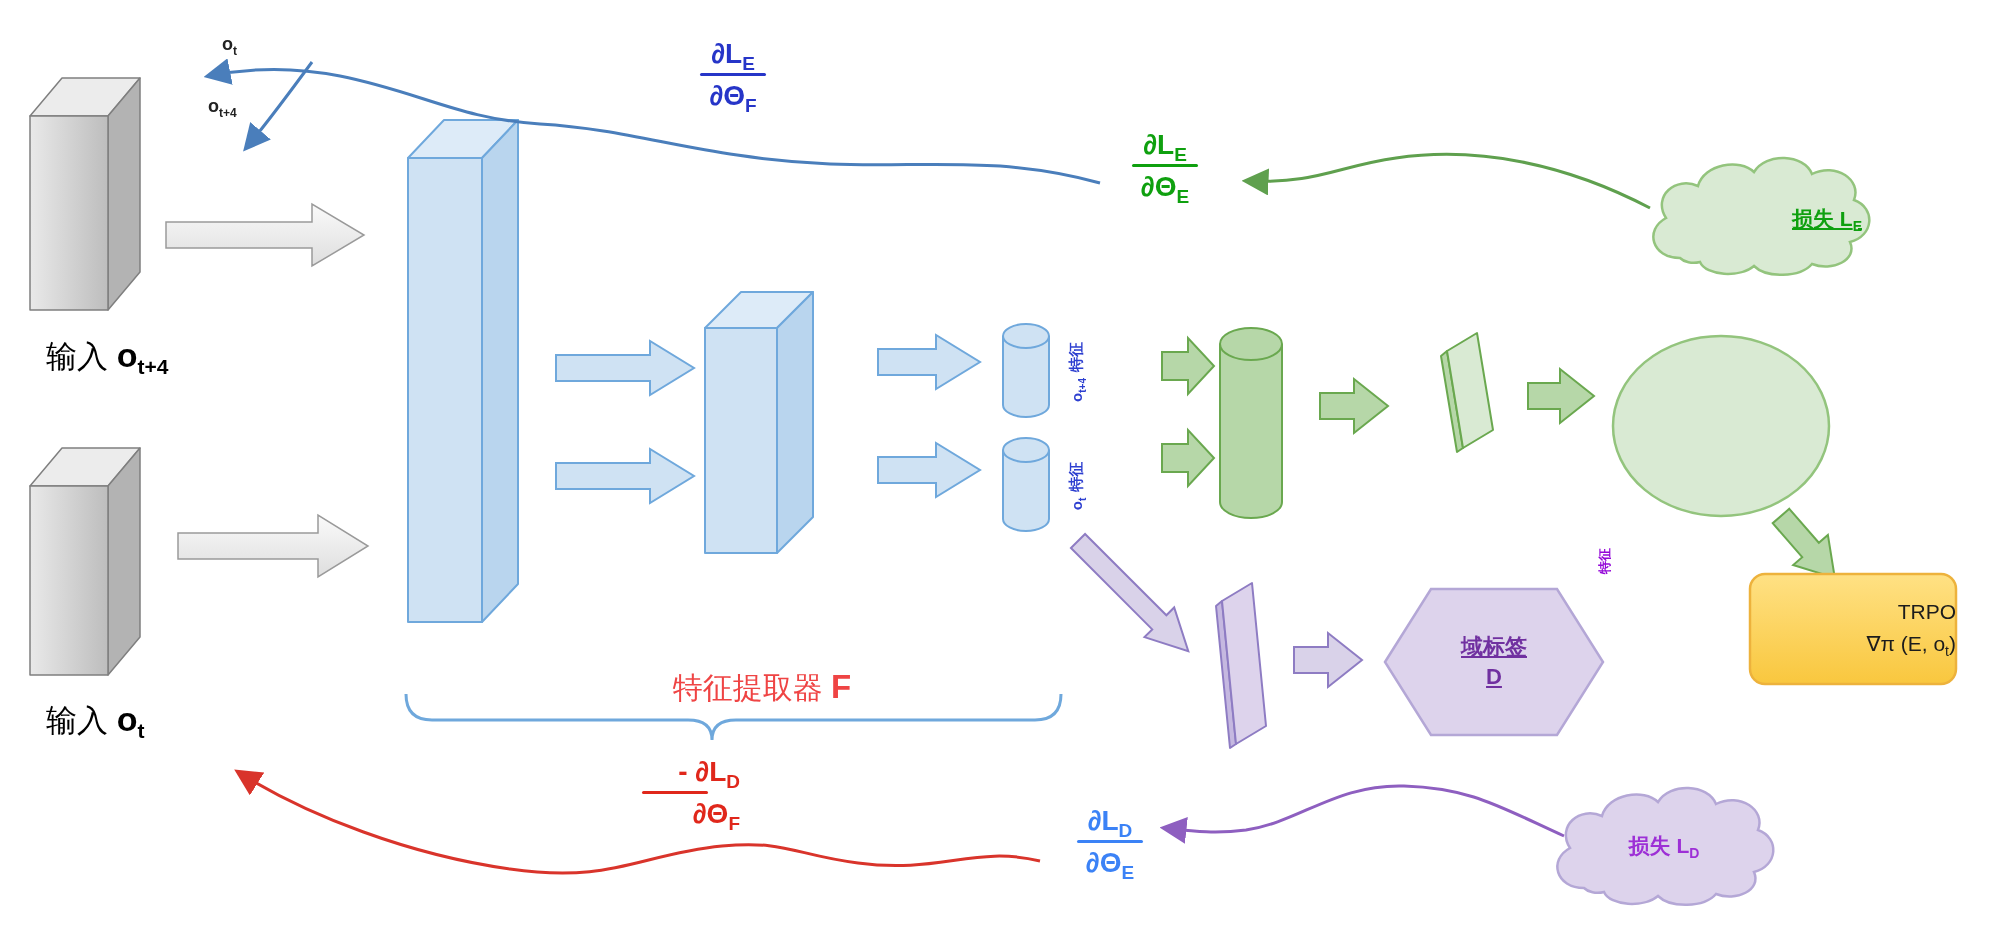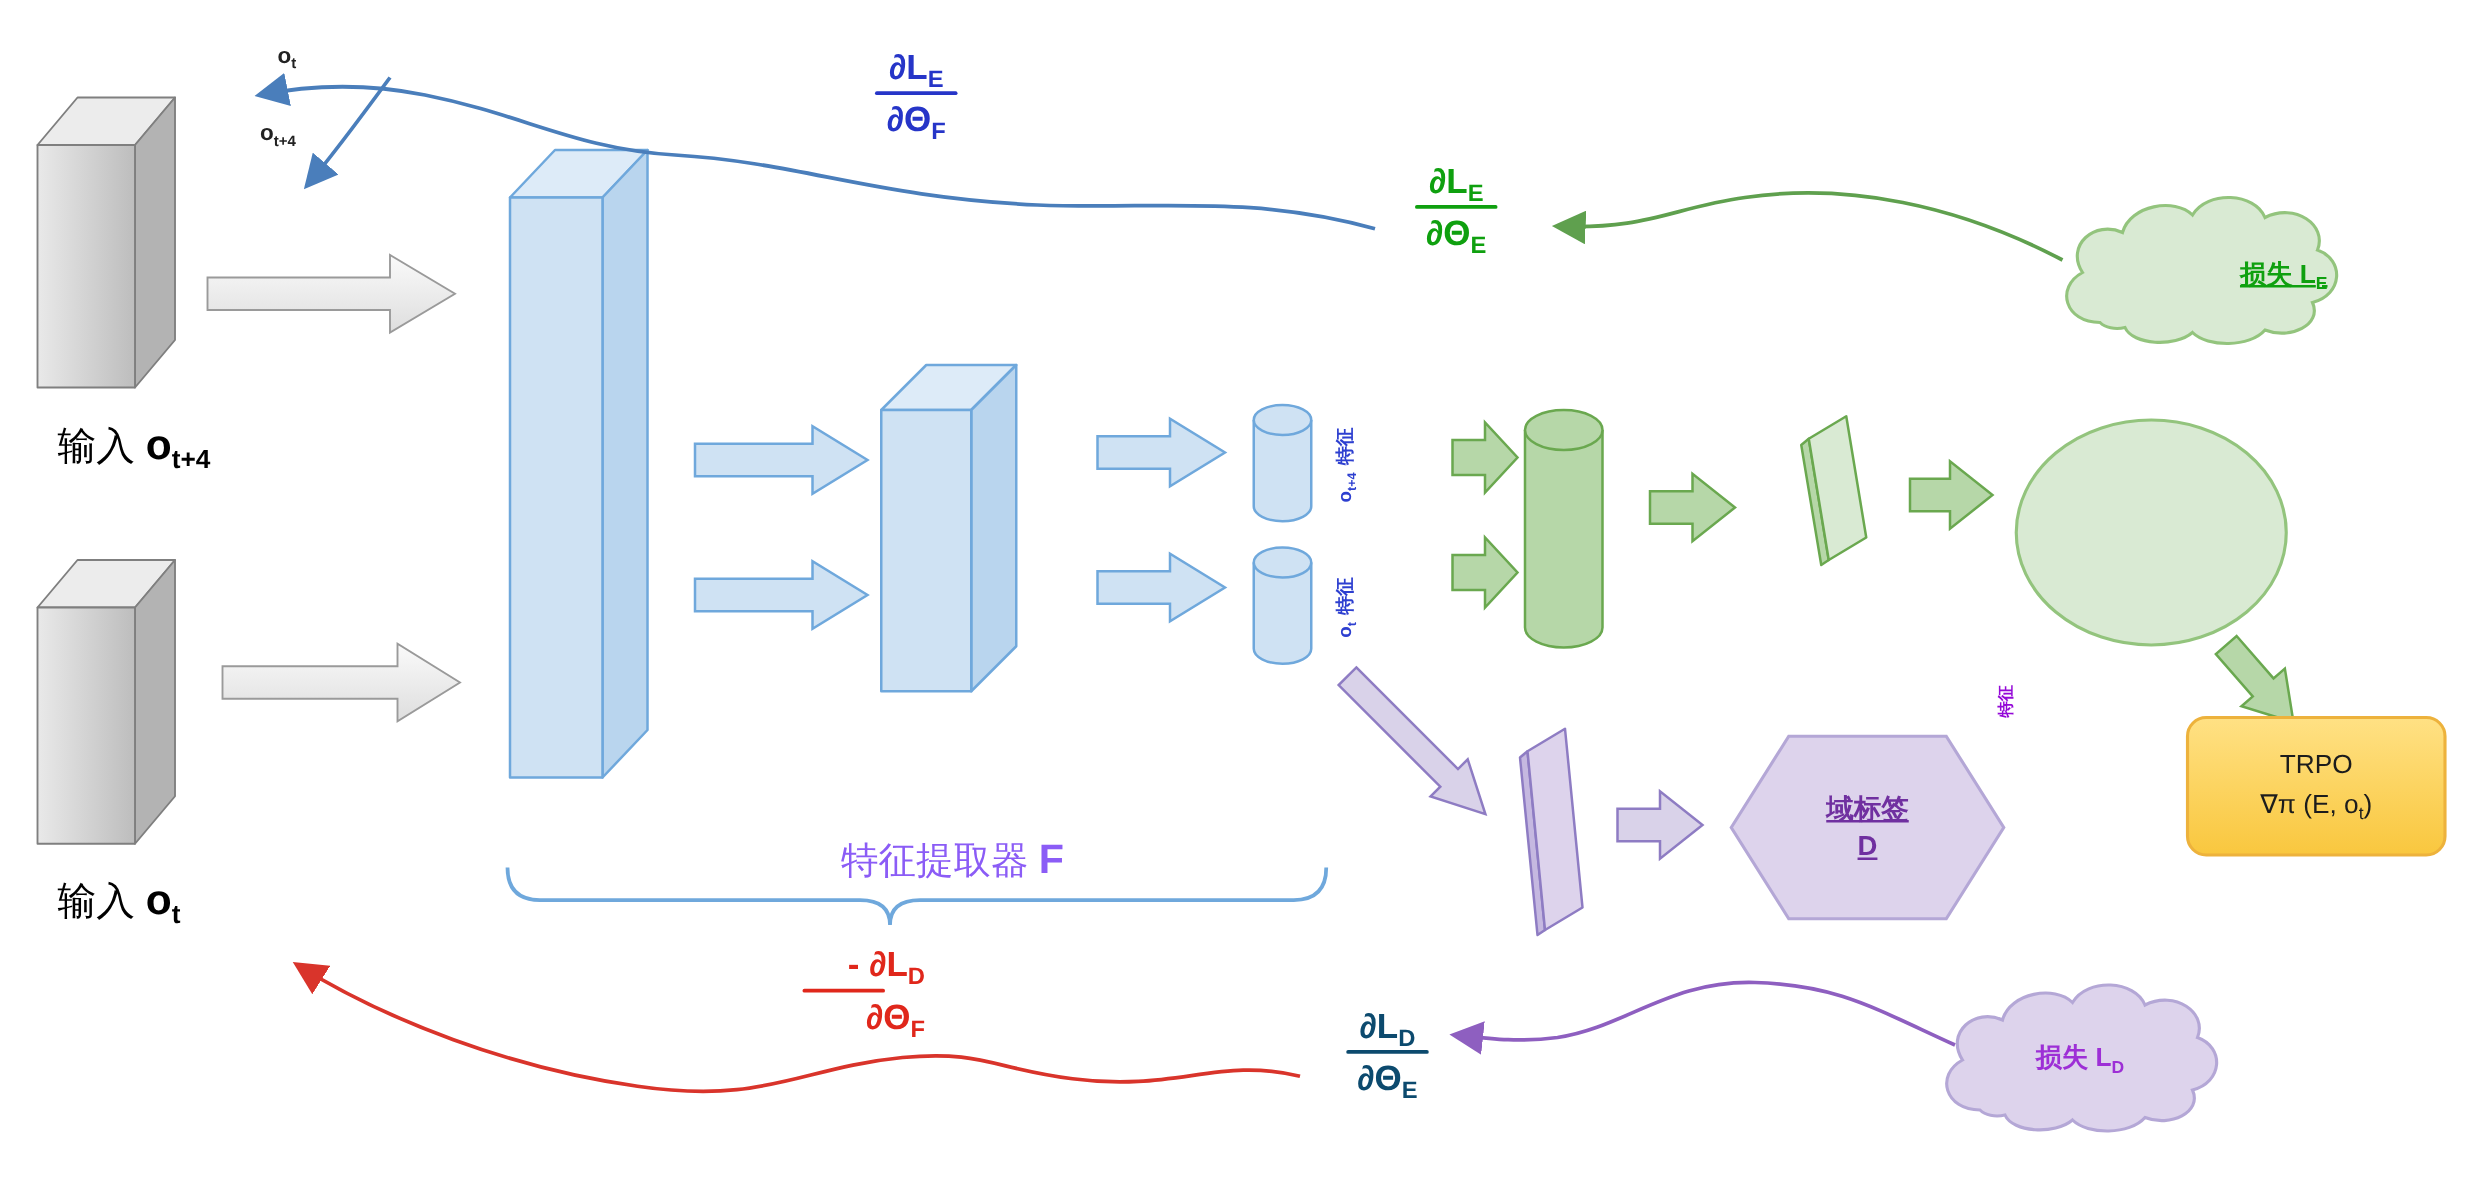--- a/index.html
+++ b/index.html
@@ -11,41 +11,41 @@
   .lbl{position:absolute;}
   sub{line-height:0;}
 
   .small-var{font-size:18px;color:#222;font-weight:600;}
   .small-var sub{font-size:12px;}
 
   .input-label{font-size:31px;color:#000;}
   .input-label .var{font-weight:700;font-size:34px;}
   .input-label sub{font-weight:700;font-size:21px;}
 
-  .fe-label{font-size:30px;color:#8b5cf6;text-align:center;width:260px;}
+  .fe-label{font-size:30px;color:#ef4444;text-align:center;width:260px;}
   .fe-label .var{font-weight:700;font-size:33px;}
 
   .fraction{width:130px;text-align:center;font-weight:700;font-size:28px;line-height:1.12;}
   .fraction sub{font-size:19px;font-weight:700;}
   .fraction .bar{height:3px;width:66px;margin:4px auto;background:currentColor;border-radius:2px;}
 
   .vlabel{
     display:flex;flex-direction:row;gap:6px;align-items:center;justify-content:center;
     transform:rotate(-90deg);font-size:15px;font-weight:600;color:#2d3fd0;
     width:96px;height:40px;
   }
   .vlabel sub{font-size:10px;}
   .vlabel-small{
     transform:rotate(-90deg);font-size:13px;font-weight:600;color:#9408d8;
     width:50px;height:18px;text-align:center;
   }
 
   .ellipse-text{width:216px;text-align:center;color:#2e9e3e;font-weight:700;font-size:22px;line-height:29px;}
   .hex-text{width:218px;text-align:center;color:#7030a0;font-weight:700;font-size:22px;line-height:30px;text-decoration:underline;}
-  .trpo-text{width:206px;text-align:center;color:#1c1c1c;font-weight:400;font-size:21px;line-height:32px;}
+  .trpo-text{width:206px;text-align:right;color:#1c1c1c;font-weight:400;font-size:21px;line-height:32px;}
   .trpo-text sub{font-size:14px;}
   .cloud-text{width:140px;text-align:center;font-size:21px;font-weight:600;}
   .cloud-text sub{font-size:14px;}
   .cloud-green{color:#0fa00f;}
   .cloud-purple{color:#9d2fd6;}
 </style>
 </head>
 <body>
 
 <div class="canvas">
@@ -187,21 +187,21 @@
     <div class="bar"></div>
     <div><span>∂Θ</span><sub>E</sub></div>
   </div>
 
   <div class="lbl fraction" style="left:610px;top:756px;color:#e0271b;text-align:right;">
     <div><span>- ∂L</span><sub>D</sub></div>
     <div class="bar"></div>
     <div><span>∂Θ</span><sub>F</sub></div>
   </div>
 
-  <div class="lbl fraction" style="left:1045px;top:805px;color:#0c4a6e;">
+  <div class="lbl fraction" style="left:1045px;top:805px;color:#3b82f6;">
     <div><span>∂L</span><sub>D</sub></div>
     <div class="bar"></div>
     <div><span>∂Θ</span><sub>E</sub></div>
   </div>
 
   <div class="lbl input-label" style="left:46px;top:336px;">
     <span>输入 </span><span class="var">o</span><sub>t+4</sub>
   </div>
   <div class="lbl input-label" style="left:46px;top:700px;">
     <span>输入 </span><span class="var">o</span><sub>t</sub>

